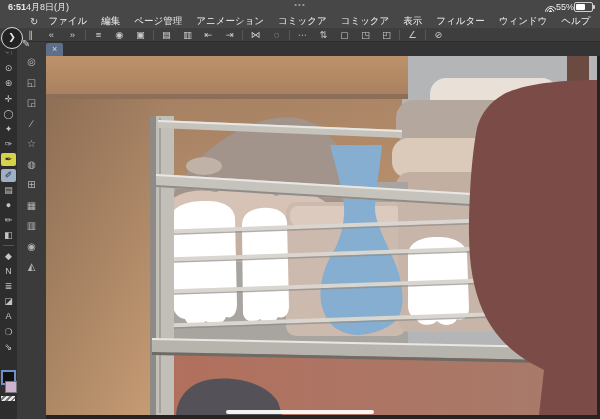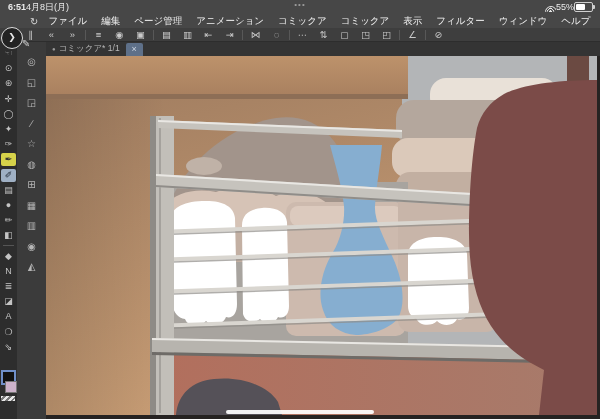--- a/index.html
+++ b/index.html
@@ -128,24 +128,20 @@
     <span class="ci">▢</span>
     <span class="ci">◳</span>
     <span class="ci">◰</span>
     <span class="sep"></span>
     <span class="ci">∠</span>
     <span class="sep"></span>
     <span class="ci">⊘</span>
   </div>
 
   <div class="tabbar">
-    <span class="pages-tab">
-      <span class="ind">●</span>
-      <span>コミックア* 1/1</span>
-    </span>
     <span class="doc-tab">
       <span class="close">×</span>
     </span>
   </div>
 
   <div class="fab">❯</div>
   <div class="fab-pencil">✎</div>
 
   <div class="toolcol">
     <span class="tool">☜</span>

